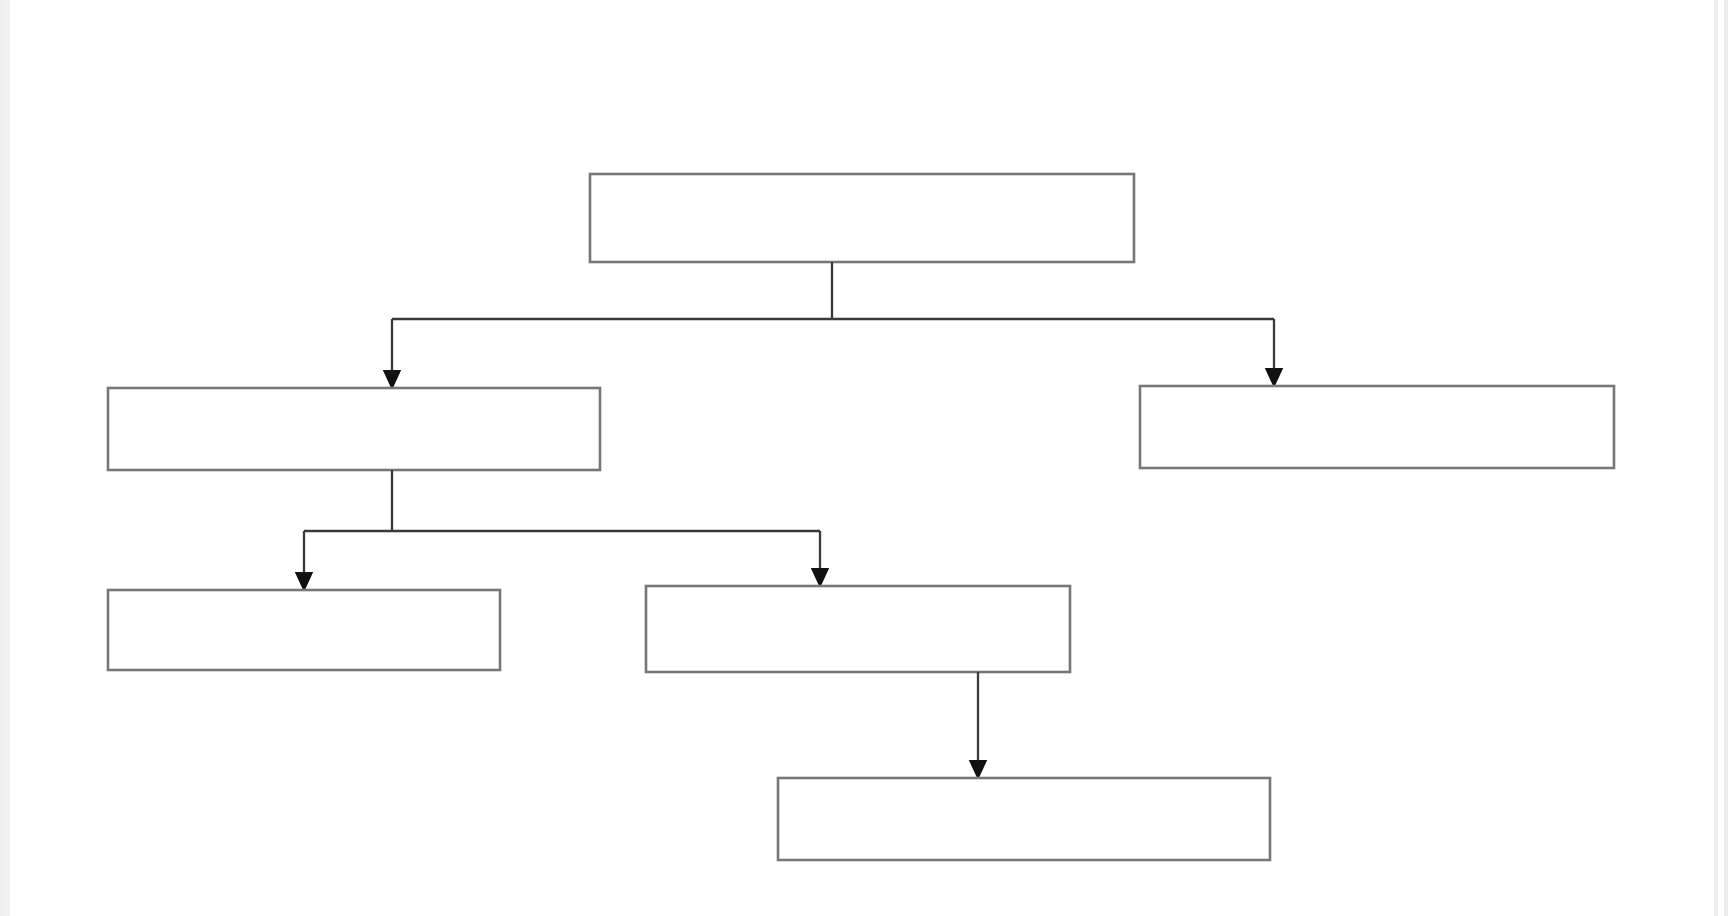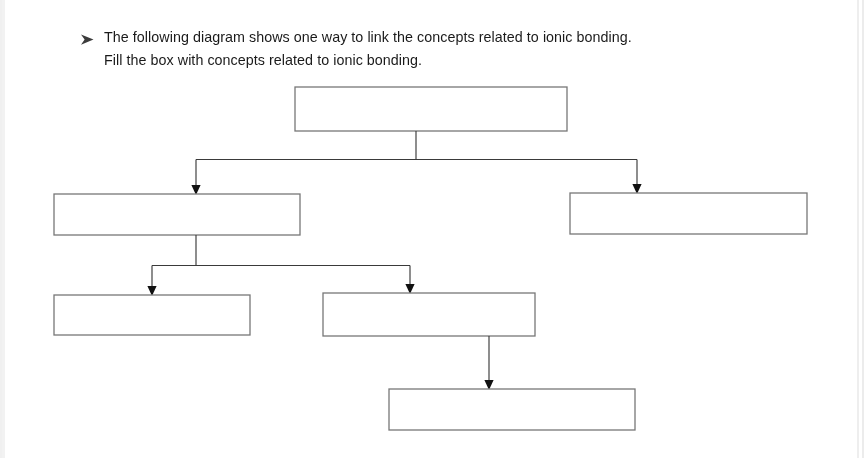--- a/index.html
+++ b/index.html
@@ -81,27 +81,20 @@
   }
 </style>
 </head>
 <body>
 
 <div id="page">
 
   <div class="page-edge-left"></div>
   <div class="page-edge-right"></div>
 
-  <div id="instruction">
-    <svg id="bullet-marker" viewBox="0 0 16 14">
-      <path d="M1 1.5 L13.5 6.6 L1 11.8 L4.6 6.6 Z" fill="#3c3c3c"></path>
-    </svg>
-    <span id="instruction-text">The following diagram shows one way to link the concepts related to ionic bonding.
-Fill the box with concepts related to ionic bonding.</span>
-  </div>
 
   <svg id="diagram" viewBox="0 0 864 458">
 
     <rect class="concept-box" x="293" y="87" width="272" height="44"></rect>
 
     <path class="connector" d="M 414 131 L 414 159.5"></path>
 
     <path class="connector" d="M 194 159.5 L 635 159.5"></path>
 
     <path class="connector" d="M 194 159.5 L 194 188"></path>

